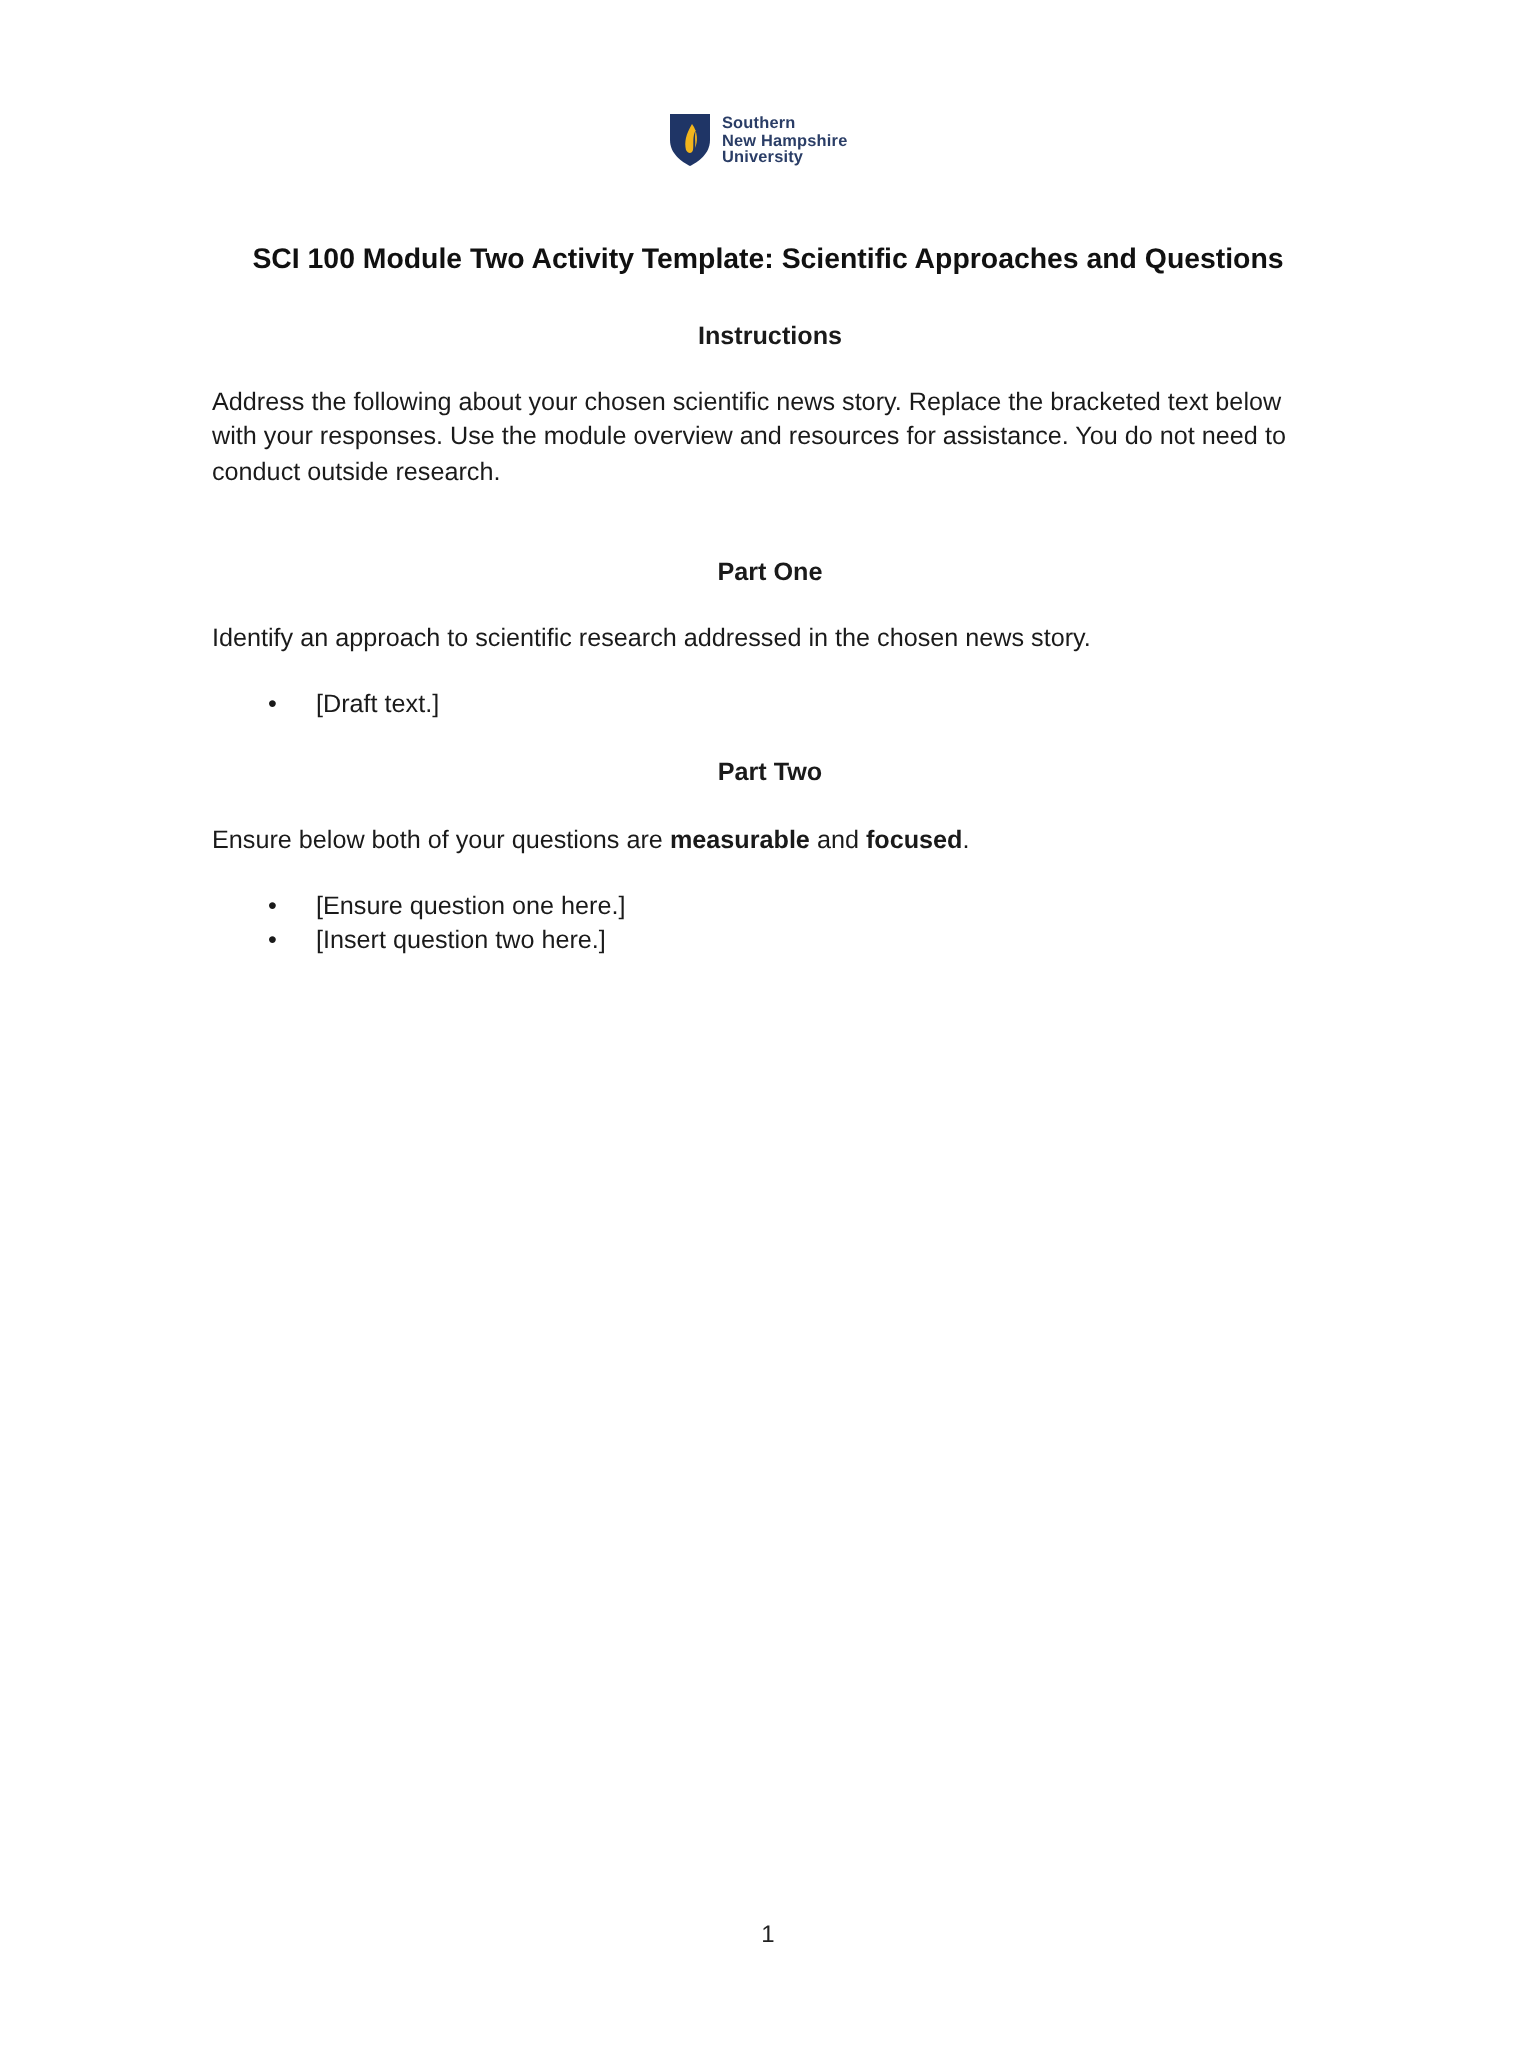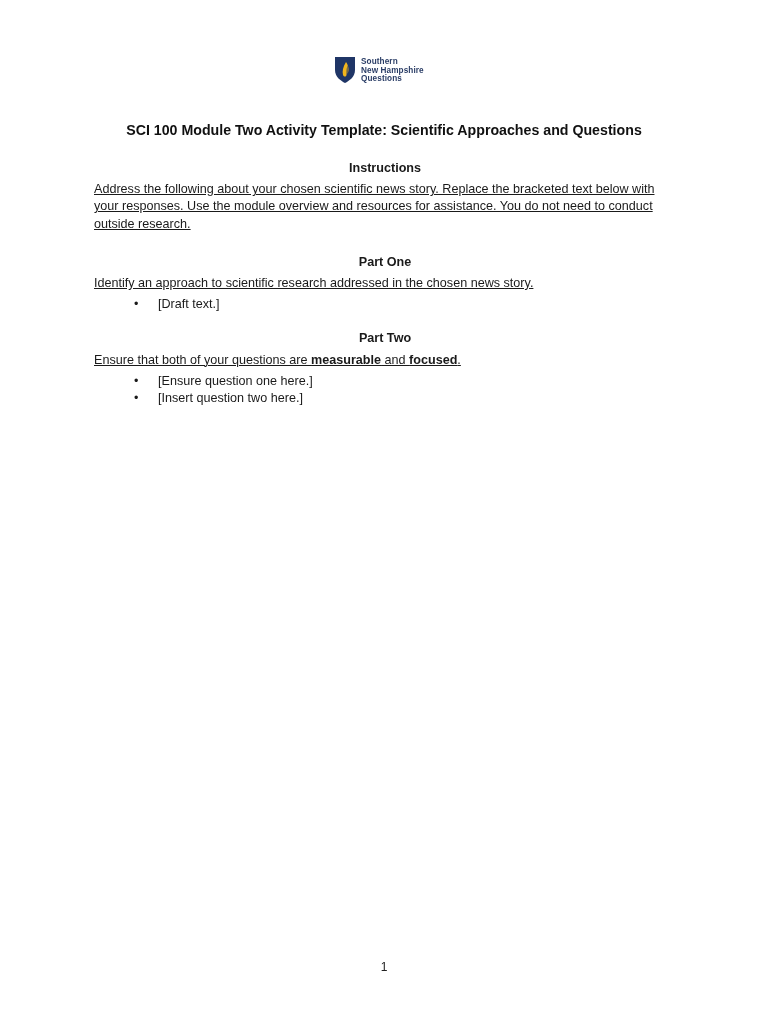--- a/index.html
+++ b/index.html
@@ -5,39 +5,39 @@
   html, body { margin:0; padding:0; background:#ffffff; }
   body { width:768px; height:1024px; position:relative; overflow:hidden;
          font-family:"Liberation Sans", sans-serif; color:#1a1a1a; }
   .logo { position:absolute; left:334px; top:56px; display:flex; align-items:flex-end; gap:5px; }
   .shield { width:22px; height:28px; }
   .logo-text { font-size:8.2px; line-height:8.6px; font-weight:bold; color:#2a3d66; letter-spacing:0.1px; }
   .title { position:absolute; top:122px; left:0; width:768px; text-align:center;
            font-size:14.2px; font-weight:bold; color:#111; }
   .body { position:absolute; left:90px; top:160px; width:590px; font-size:12.6px; line-height:17.2px; }
   .heading { font-weight:bold;text-align:center; }
-  .para { margin:4px;text-decoration:underline; }
+  .para { margin:16px; }
   .gap { height:17px; }
   ul { list-style:none; margin:0; padding:0; }
   li { position:relative; padding-left:68px; }
   li .bullet { position:absolute; left:44px; top:0; }
   .pageno { position:absolute; top:960px; left:0; width:768px; text-align:center; font-size:12px; color:#222; }
 </style>
 </head>
 <body>
 
 <div class="logo">
   <svg class="shield" viewBox="0 0 22 28">
     <path d="M1 1 H21 V14 C21 21 15 25 11 27 C7 25 1 21 1 14 Z" fill="#1f3566"></path>
     <path d="M12 6 C9 11 8 15 9 19 C10 21 12 21 12.5 19 C13 16 12 12 14 9 C13 12 14 15 13.5 18 C15 15 15 10 12 6 Z" fill="#f2b51c"></path>
   </svg>
   <div class="logo-text">
     <div>Southern</div>
     <div>New Hampshire</div>
-    <div>Questions</div>
+    <div>University</div>
   </div>
 </div>
 
 <div class="title">SCI 100 Module Two Activity Template: Scientific Approaches and Questions</div>
 
 <div class="body">
   <div class="heading">Instructions</div>
   <p class="para">Address the following about your chosen scientific news story. Replace the bracketed text below with your responses. Use the module overview and resources for assistance. You do not need to conduct outside research.</p>
   <div class="gap"></div>
 
@@ -45,21 +45,21 @@
   <p class="para">Identify an approach to scientific research addressed in the chosen news story.</p>
   <ul>
     <li>
       <span class="bullet">•</span>
       <span>[Draft text.]</span>
     </li>
   </ul>
   <div class="gap"></div>
 
   <div class="heading">Part Two</div>
-  <p class="para"><span>Ensure that both of your questions are </span><b>measurable</b><span> and </span><b>focused</b><span>.</span></p>
+  <p class="para"><span>Ensure below both of your questions are </span><b>measurable</b><span> and </span><b>focused</b><span>.</span></p>
   <ul>
     <li>
       <span class="bullet">•</span>
       <span>[Ensure question one here.]</span>
     </li>
     <li>
       <span class="bullet">•</span>
       <span>[Insert question two here.]</span>
     </li>
   </ul>

